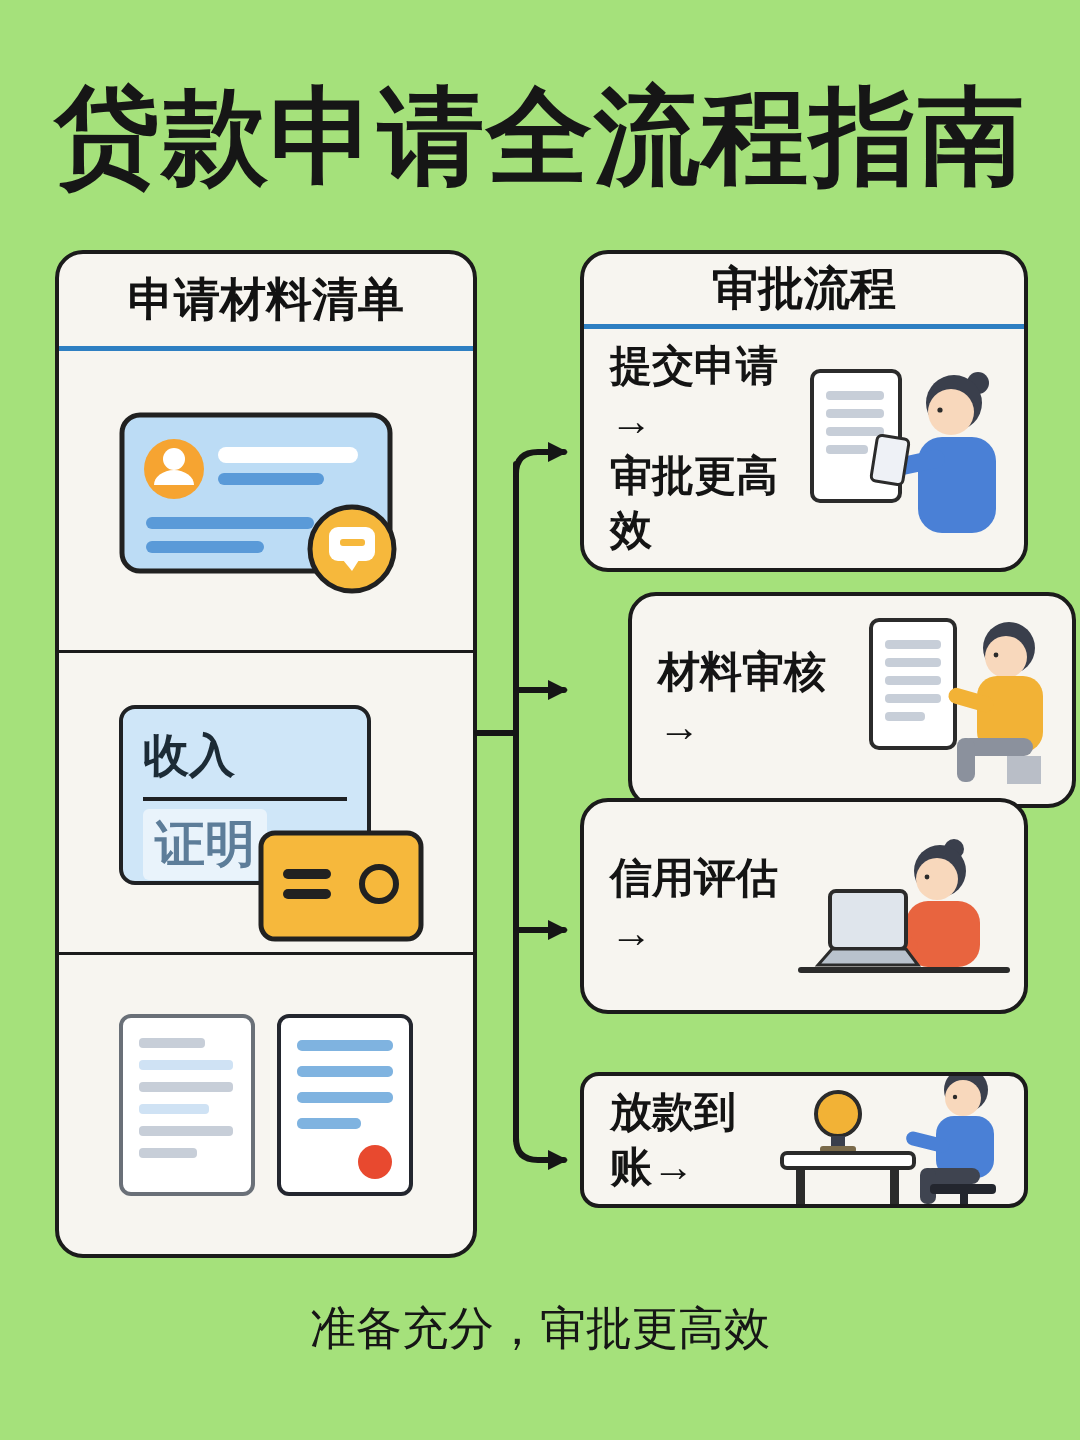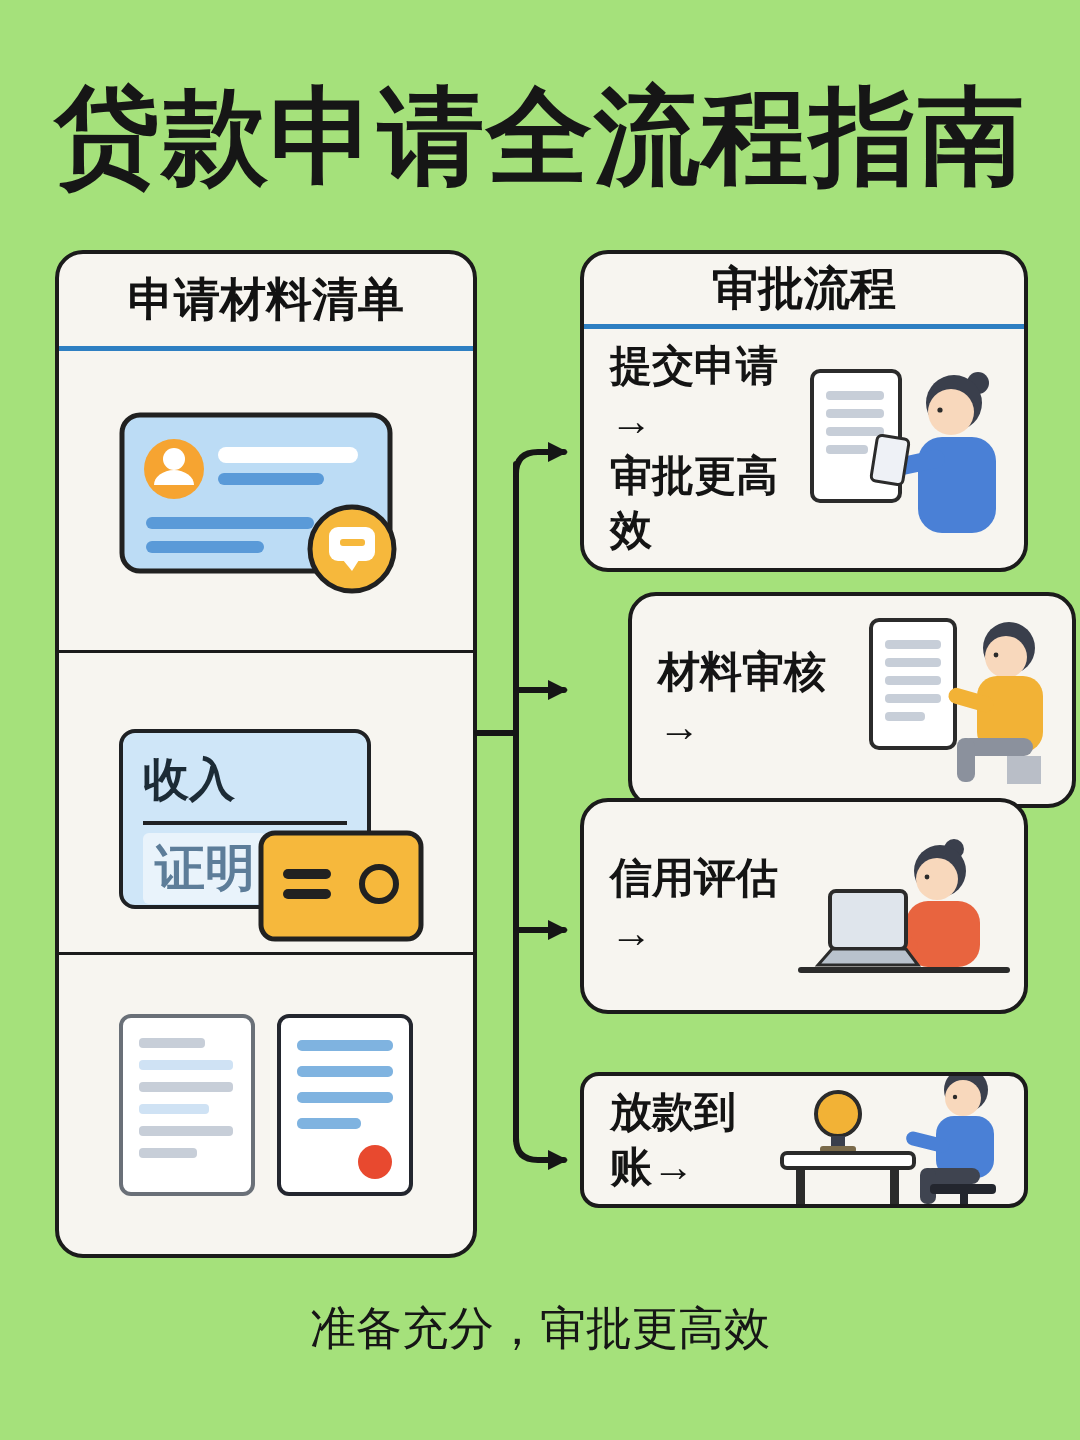--- a/index.html
+++ b/index.html
@@ -14,21 +14,21 @@
           border:4px solid #1b1b1b; border-radius:28px; overflow:hidden; }
 
   .left-panel{ left:55px; top:250px; width:422px; height:1008px; display:flex; flex-direction:column; }
   .panel-header{ height:92px; display:flex; align-items:center; justify-content:center;
           font-size:46px; font-weight:900; color:#121212; }
   .header-underline{ height:5px; background:var(--accent-blue,#2e7fc2); flex:0 0 auto; }
   .material-section{ flex:1 1 0; display:flex; align-items:center; justify-content:center; position:relative; }
   .divider{ height:3px; background:#1b1b1b; flex:0 0 auto; }
 
   .sec-income .income-card{ position:absolute; left:60px; top:52px; width:252px; height:180px;
-          background:#cfe6f8; border:4px solid #1f2124; border-radius:16px; padding:16px 20px 0 20px;margin-top:24px; }
+          background:#cfe6f8; border:4px solid #1f2124; border-radius:16px; padding:16px 20px 0 20px; }
   .income-top{ font-size:46px; font-weight:900; color:#1c2b36; }
   .income-divider{ height:4px; background:#1f2124; margin:10px 0 8px 0; width:100%; }
   .income-bottom{ font-size:50px; font-weight:700; color:#5d7d99; background:#e9f3fb;
           display:inline-block; padding:2px 12px; border-radius:6px; }
   .sec-income .wallet{ position:absolute; left:198px; top:168px; }
 
   .sec-docs{ gap:18px; }
 
   .stepbox{ left:580px; width:448px; }
   #box1{ top:250px; height:322px; display:flex; flex-direction:column; }

